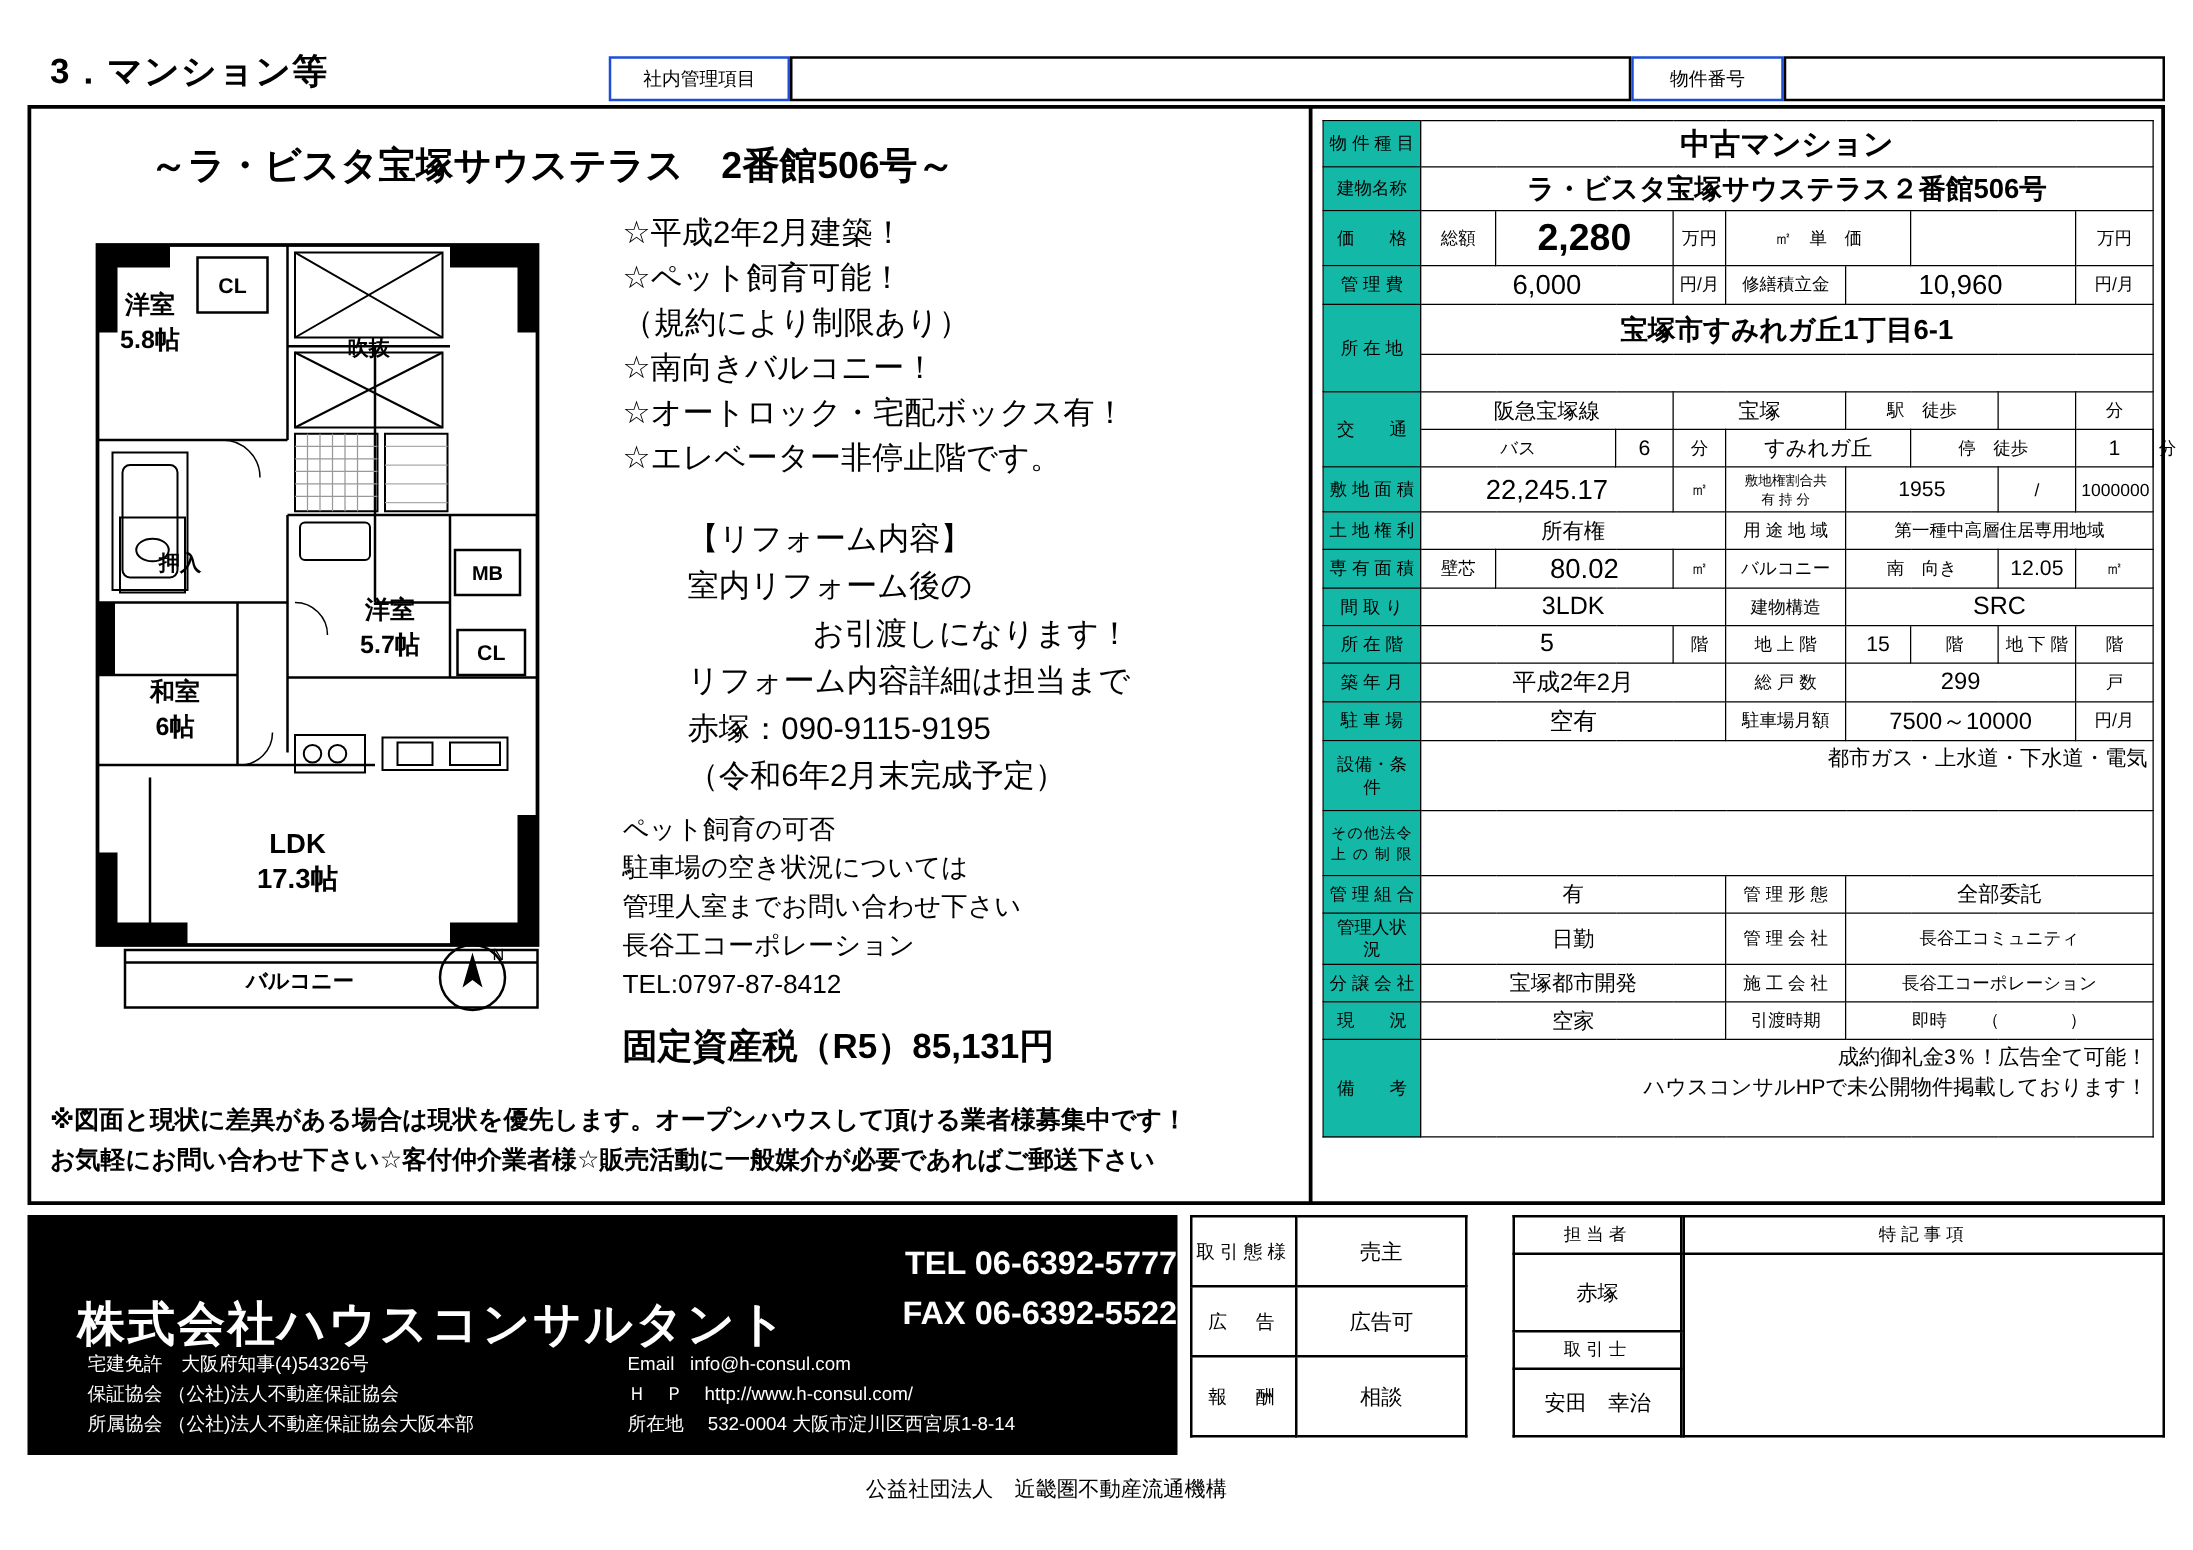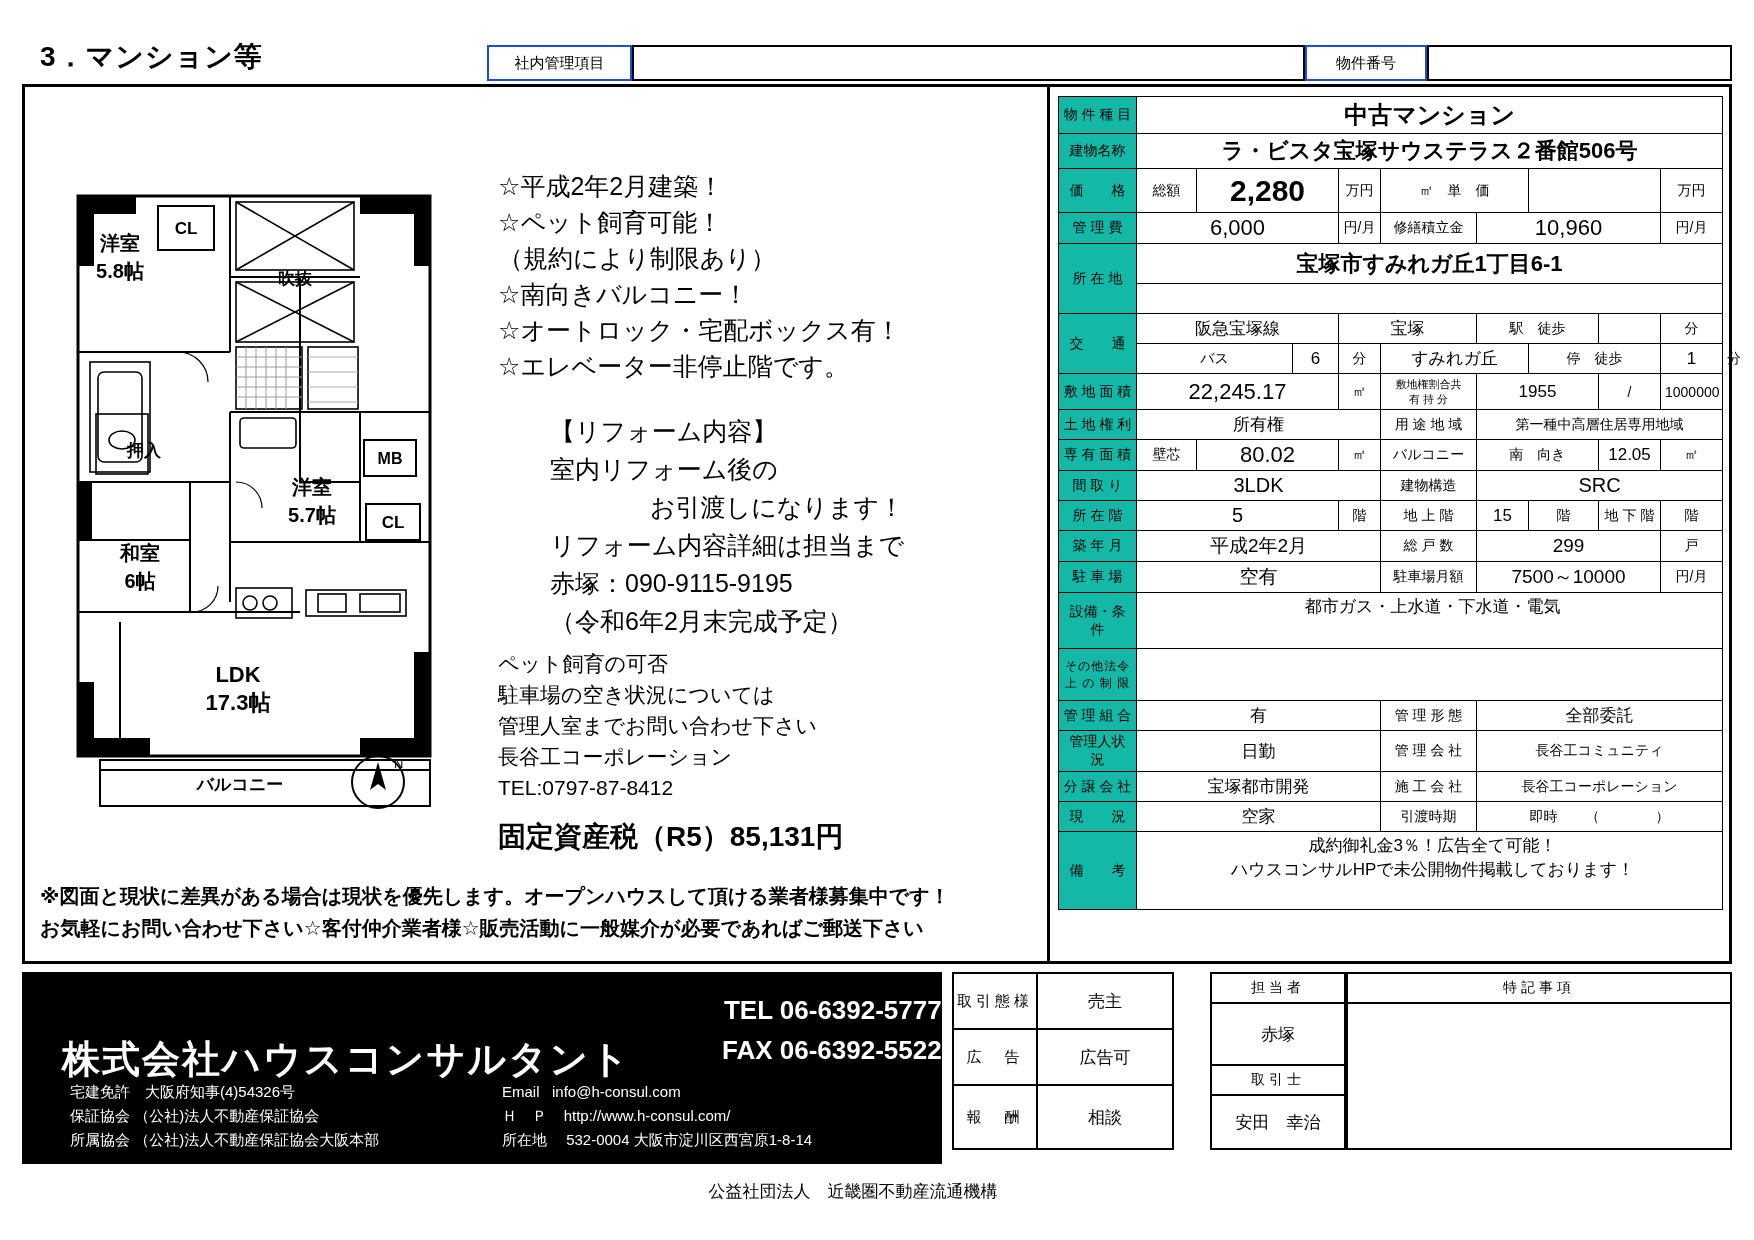--- a/index.html
+++ b/index.html
@@ -32,53 +32,54 @@
   
   .fp{position:absolute;left:60px;top:182px;width:420px;height:640px;}
   .fp svg{display:block;}
 
   
   .rt{position:absolute;left:1058px;top:96px;width:664px;border-collapse:collapse;table-layout:fixed;}
   .rt td{border:1.5px solid #000;font-size:17px;padding:2px 4px;text-align:center;height:30px;box-sizing:border-box;}
   .rt td.lbl{background:#14b8a6;font-size:16px;letter-spacing:4px;width:78px;}
   .rt td.lbl2{font-size:14px;letter-spacing:0px;}
   .rt td.big{font-size:24px;font-weight:bold;}
-  .rt td.lft{text-align:center;padding-left:10px;}
+  .rt td.lft{text-align:right;padding-left:10px;}
   .rt td.sm{font-size:14px;}
   .rt td.num{font-size:22px;}
 
   
   .botbar{position:absolute;left:22px;top:972px;width:920px;height:192px;background:#000;color:#fff;}
   .comp-name{position:absolute;left:40px;top:18px;font-size:38px;font-weight:bold;letter-spacing:2px;margin-top:44px;}
   .comp-tel{position:absolute;left:700px;top:18px;font-size:26px;font-weight:bold;line-height:40px;white-space:pre;text-align:right;}
   .comp-lic{position:absolute;left:48px;top:108px;font-size:15px;line-height:24px;white-space:pre;}
   .comp-web{position:absolute;left:480px;top:108px;font-size:15px;line-height:24px;white-space:pre;}
 
   
   .bt{position:absolute;border-collapse:collapse;table-layout:fixed;}
   .bt td{border:2px solid #000;font-size:17px;text-align:center;padding:2px;box-sizing:border-box;}
   .bt td.lbl{letter-spacing:4px;font-size:15px;}
 
-  .footer{position:absolute;left:16px;top:1180px;width:1674px;text-align:center;font-size:17px;}
+  .footer{position:absolute;left:0;top:1180px;width:1674px;text-align:center;font-size:17px;}
 </style>
 </head>
 <body>
 
 <div class="page">
 
   <div class="doc-title">3．マンション等</div>
 
   <div class="hdr-label" style="left:487px;top:45px;width:145px;height:36px;">社内管理項目</div>
   <div class="hdr-box" style="left:632px;top:45px;width:673px;height:36px;"></div>
   <div class="hdr-label" style="left:1305px;top:45px;width:122px;height:36px;">物件番号</div>
   <div class="hdr-box" style="left:1427px;top:45px;width:305px;height:36px;"></div>
 
   <div class="outer"></div>
   <div style="position:absolute;left:1047px;top:84px;width:3px;height:880px;background:#000;"></div>
 
+  <div class="prop-title">～ラ・ビスタ宝塚サウステラス　2番館506号～</div>
   <div class="bullets">☆平成2年2月建築！
 ☆ペット飼育可能！
 （規約により制限あり）
 ☆南向きバルコニー！
 ☆オートロック・宅配ボックス有！
 ☆エレベーター非停止階です。</div>
   <div class="reform">【リフォーム内容】
 室内リフォーム後の
 　　　　お引渡しになります！
 リフォーム内容詳細は担当まで

